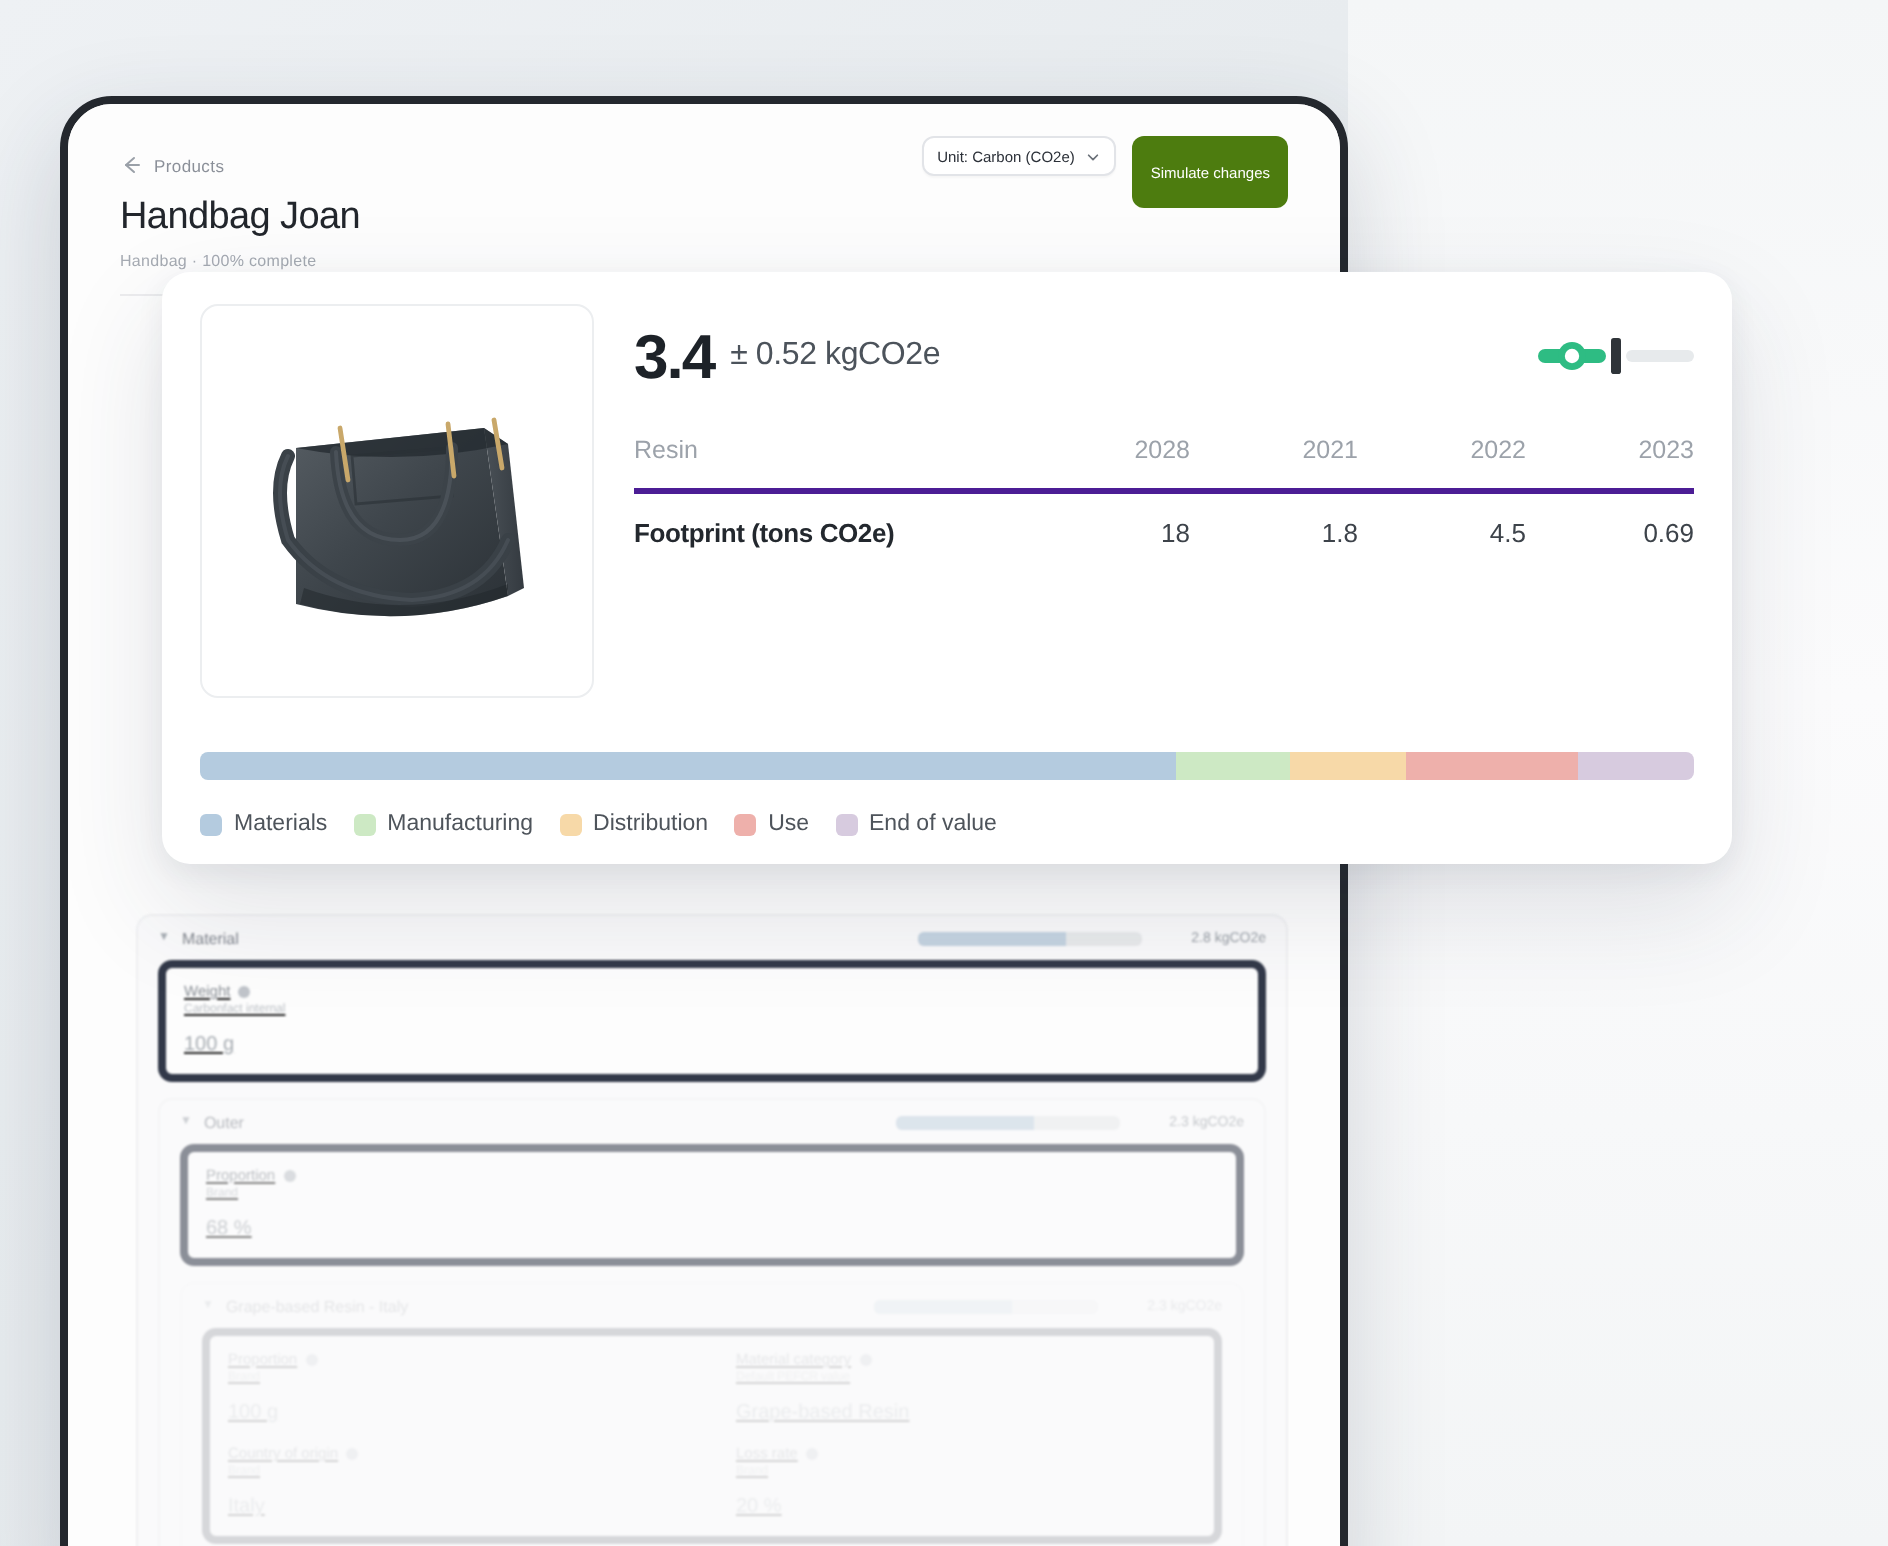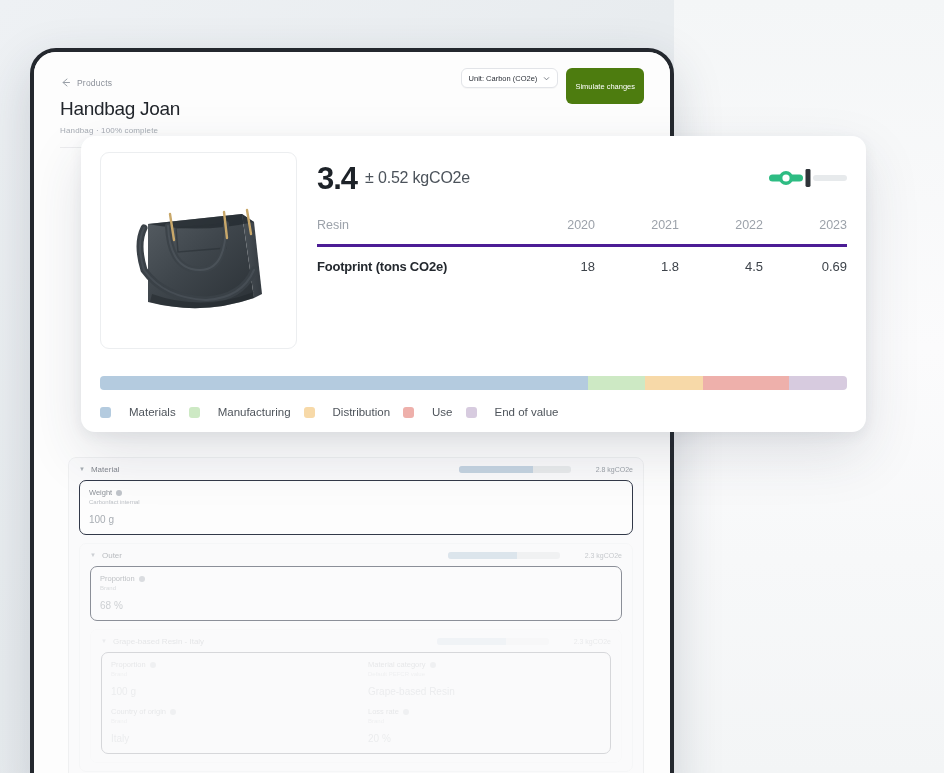--- a/index.html
+++ b/index.html
@@ -78,22 +78,22 @@
   .bg-sec-head {
     display: flex; align-items: center; height: 22px; padding: 0 10px; gap: 6px;
   }
   .caret { font-size: 6px; color: #9aa0a8; }
   .bg-sec-title { font-size: 8px; color: #6d737c; }
   .bg-bar { margin-left: auto; width: 112px; height: 7px; border-radius: 3px; background: #e6e8ea; position: relative; overflow:hidden; }
   .bg-bar > i { position:absolute; left:0; top:0; bottom:0; background:#bccddd; display:block; }
   .bg-val { font-size: 7px; color: #8b9199; width: 56px; text-align: right; }
 
   .bg-field {
-    margin: 0 10px 8px 10px; border: 1px solid #0f172a; border-radius: 7px;
-    background: #fdfdfd; padding: 7px 9px 9px 9px;
+    margin: 0 10px 8px 10px; border: 4px solid #0f172a; border-radius: 7px;
+    background: #fdfdfd; padding: 7px 9px 9px 9px; text-decoration: underline;
   }
   .bg-field-row { display: flex; gap: 24px; }
   .bg-field-col { flex: 1; }
   .bg-label { display:flex; align-items:center; gap:4px; font-size: 7.5px; color: #797f87; }
   .info-dot { width: 6px; height: 6px; border-radius: 50%; background: #b6bbc2; display:inline-block; flex:none; }
   .bg-sublabel { font-size: 6px; color: #b2b7bd; margin-top: 2px; }
   .bg-value { font-size: 10px; color: #9aa0a7; margin-top: 9px; }
   .bg-nested { margin: 0 10px 8px 10px; border: 1px solid #f0f1f2; border-radius: 7px; background: #fbfbfc; }
   .fade-b { opacity: .55; }
   .fade-c { opacity: .32; }
@@ -132,21 +132,21 @@
   table.fp-table th { font-size: 12.5px; font-weight: 400; color: #9ca2aa; }
   table.fp-table tbody tr { border-top: 3px solid #4c1d95; }
   .rowlabel { font-size: 13px; font-weight: 700; color: #23282e; letter-spacing: -.2px; }
   .cellval { font-size: 13px; color: #3d434a; }
 
   
   .stack-wrap { position: absolute; left: 19px; right: 19px; bottom: 42px; }
   .stack-bar { display: flex; width: 100%; height: 14px; border-radius: 4px; overflow: hidden; }
   .stack-bar > span { display: block; height: 100%; }
   .legend { position: absolute; left: 19px; bottom: 14px; display: flex; align-items: center; gap: 13px; }
-  .legend-item { display: flex; align-items: center; gap: 18px; }
+  .legend-item { display: flex; align-items: center; gap: 6px; }
   .swatch { width: 11px; height: 11px; border-radius: 3px; flex: none; }
   .legend-label { font-size: 11.5px; color: #4e545b; }
 </style>
 </head>
 <body>
 
 <div id="right-panel"></div>
 
 <div id="device-frame">
   <div id="device-screen">
@@ -322,21 +322,21 @@
             <circle cx="17" cy="10" r="3.6" fill="#ffffff"></circle>
             <rect x="36.5" y="1" width="5" height="18" rx="1.4" fill="#2f3439"></rect>
           </svg>
         </span>
       </div>
 
       <table class="fp-table">
         <thead>
           <tr>
             <th>Resin</th>
-            <th>2020</th>
+            <th>2028</th>
             <th>2021</th>
             <th>2022</th>
             <th>2023</th>
           </tr>
         </thead>
         <tbody>
           <tr>
             <td class="rowlabel">Footprint (tons CO2e)</td>
             <td class="cellval">18</td>
             <td class="cellval">1.8</td>

